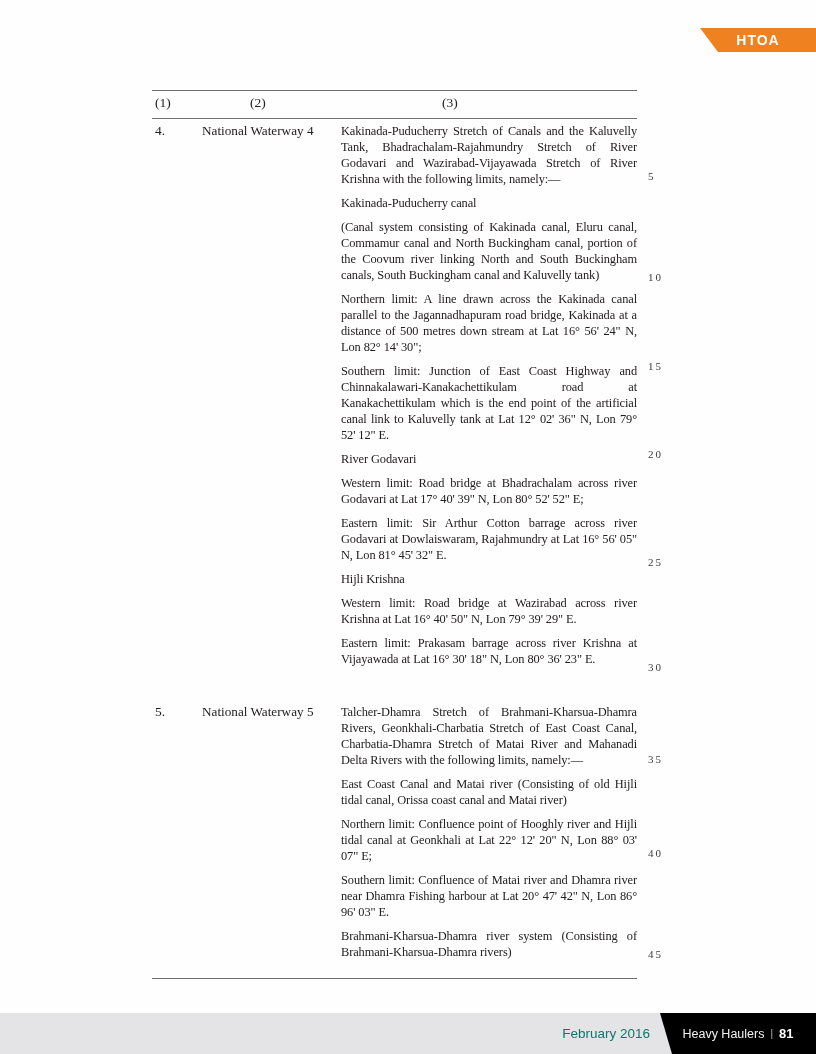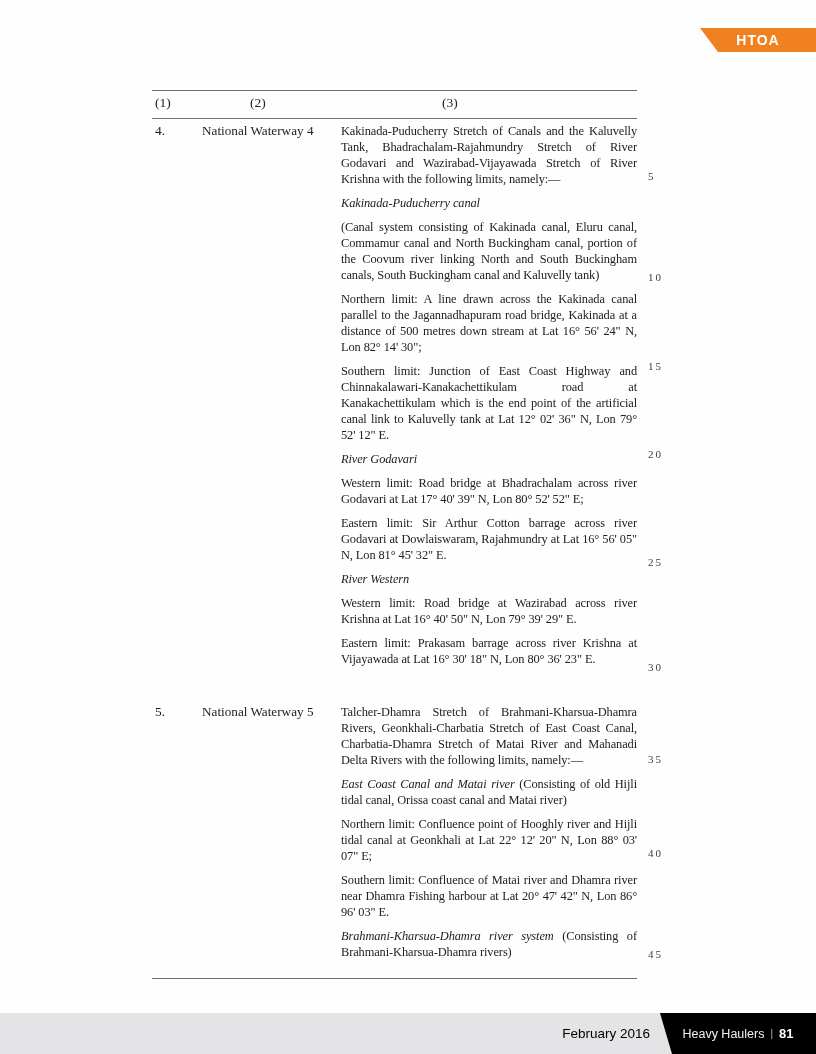--- a/index.html
+++ b/index.html
@@ -31,34 +31,34 @@
   .thead .h { position:absolute; top:0; }
   .h1 { left:3px; } .h2 { left:98px; } .h3 { left:290px; }
 
   
   .t-row { position:absolute; left:152px; width:485px; display:flex; align-items:flex-start; }
   .row4 { top:123px; } .row5 { top:704px; }
   .cell-num  { width:50px; font-size:13.5px; padding-left:3px; box-sizing:border-box; }
   .cell-name { width:139px; font-size:13.2px; }
   .cell-desc { width:296px; font-size:12.4px; line-height:16px; text-align:justify; letter-spacing:-0.1px; }
   .cell-desc p { margin:0 0 8px 0; }
-  .ital { font-style:italic; }
+  .ital { }
 
   
   .margin-num {
     position:absolute; left:648px; font-size:11px;
     letter-spacing:2px; color:#3c3c3c;
   }
 
   
   .footer-band { position:absolute; left:0; bottom:0; width:816px; height:41px; background:#e4e4e6; }
   .footer-date {
     position:absolute; right:166px; top:0; height:41px;
     display:flex; align-items:center;
-    font-family:"Liberation Sans", sans-serif; font-size:13.5px; color:#000000;
+    font-family:"Liberation Sans", sans-serif; font-size:13.5px; color:#0f766e;
   }
   .footer-block {
     position:absolute; right:0; top:0; width:156px; height:41px;
     clip-path:polygon(0 0, 100% 0, 100% 100%, 12px 100%);
     display:flex; align-items:center; justify-content:center; gap:6px;
     font-family:"Liberation Sans", sans-serif; color:#ffffff;
   }
   .footer-brand { font-size:12.5px; color:#f2f2f2; }
   .footer-sep { font-size:10px; color:#b9babc; }
   .footer-page { font-size:13px; font-weight:bold; color:#ffffff; }
@@ -85,21 +85,21 @@
     <div class="cell-name">National Waterway 4</div>
     <div class="cell-desc">
       <p><span class="ital"></span><span>Kakinada-Puducherry Stretch of Canals and the Kaluvelly Tank, Bhadrachalam-Rajahmundry Stretch of River Godavari and Wazirabad-Vijayawada Stretch of River Krishna with the following limits, namely:—</span></p>
       <p><span class="ital">Kakinada-Puducherry canal</span><span></span></p>
       <p><span class="ital"></span><span>(Canal system consisting of Kakinada canal, Eluru canal, Commamur canal and North Buckingham canal, portion of the Coovum river linking North and South Buckingham canals, South Buckingham canal and Kaluvelly tank)</span></p>
       <p><span class="ital"></span><span>Northern limit: A line drawn across the Kakinada canal parallel to the Jagannadhapuram road bridge, Kakinada at a distance of 500 metres down stream at Lat 16° 56' 24" N, Lon 82° 14' 30";</span></p>
       <p><span class="ital"></span><span>Southern limit: Junction of East Coast Highway and Chinnakalawari-Kanakachettikulam road at Kanakachettikulam which is the end point of the artificial canal link to Kaluvelly tank at Lat 12° 02' 36" N, Lon 79° 52' 12" E.</span></p>
       <p><span class="ital">River Godavari</span><span></span></p>
       <p><span class="ital"></span><span>Western limit: Road bridge at Bhadrachalam across river Godavari at Lat 17° 40' 39" N, Lon 80° 52' 52" E;</span></p>
       <p><span class="ital"></span><span>Eastern limit: Sir Arthur Cotton barrage across river Godavari at Dowlaiswaram, Rajahmundry at Lat 16° 56' 05" N, Lon 81° 45' 32" E.</span></p>
-      <p><span class="ital">River Western</span><span></span></p>
+      <p><span class="ital">Hijli Krishna</span><span></span></p>
       <p><span class="ital"></span><span>Western limit: Road bridge at Wazirabad across river Krishna at Lat 16° 40' 50" N, Lon 79° 39' 29" E.</span></p>
       <p><span class="ital"></span><span>Eastern limit: Prakasam barrage across river Krishna at Vijayawada at Lat 16° 30' 18" N, Lon 80° 36' 23" E.</span></p>
     </div>
   </div>
 
   <div class="t-row row5">
     <div class="cell-num">5.</div>
     <div class="cell-name">National Waterway 5</div>
     <div class="cell-desc">
       <p><span class="ital"></span><span>Talcher-Dhamra Stretch of Brahmani-Kharsua-Dhamra Rivers, Geonkhali-Charbatia Stretch of East Coast Canal, Charbatia-Dhamra Stretch of Matai River and Mahanadi Delta Rivers with the following limits, namely:—</span></p>

